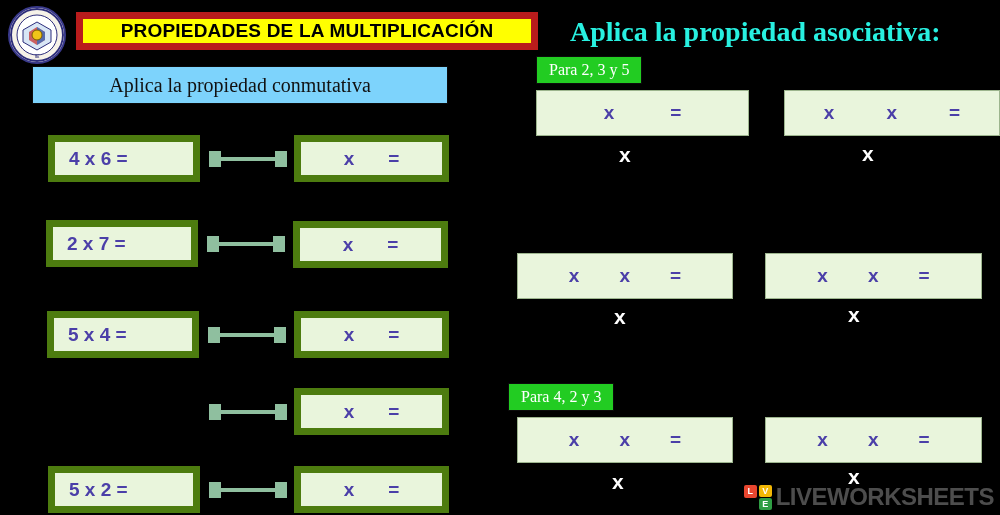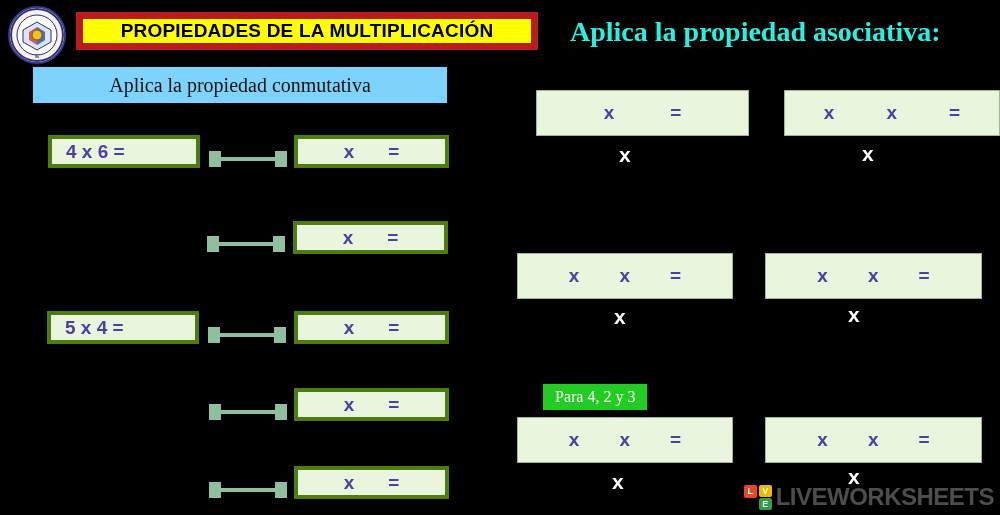--- a/index.html
+++ b/index.html
@@ -62,22 +62,22 @@
     background: #7dd3fc;
     border: 1px solid #0a0a0a;
     display: flex; align-items: center; justify-content: center;
     font-size: 20px;
     color: #111;
     font-family: "Liberation Serif", serif;
     font-weight: normal;
   }
   .box {
     background: #e9f5dc;
-    border: 4px solid #4d7c0f;
-    height: 33px;
+    border: 7px solid #4d7c0f;
+    height: 47px;
     display: flex;
     align-items: center;
     color: #4b3fa8;
     font-weight: bold;
     font-size: 19px;
   }
   .box-left {
     width: 152px;
     padding-left: 14px;
   }
@@ -179,20 +179,23 @@
           </marker>
         </defs>
       <line x1="8" y1="8" x2="70" y2="8" stroke="#8fbf9f" stroke-width="4" marker-start="url(#ahL1)" marker-end="url(#ahR1)"></line>
     </svg>
   </div>
   <div class="box box-right" style="position:absolute;left:294px;top:135px;width:155px;">
     <span>x</span>
     <span>=</span>
   </div>
 
+  <div class="box box-left" style="position:absolute;left:46px;top:220px;width:152px;">
+    <span>2 x 7 =</span>
+  </div>
   <div class="arrow" style="left:206px;top:234px;">
     <svg width="78" height="16" viewBox="0 0 78 16">
       <defs>
           <marker id="ahL2" markerWidth="7" markerHeight="7" refX="6" refY="3.5" orient="auto">
             <path d="M7,0 L0,3.5 L7,7 z" fill="#8fbf9f"></path>
           </marker>
       <marker id="ahR2" markerWidth="7" markerHeight="7" refX="1" refY="3.5" orient="auto">
             <path d="M0,0 L7,3.5 L0,7 z" fill="#8fbf9f"></path>
           </marker>
         </defs>
@@ -236,38 +239,42 @@
           </marker>
         </defs>
       <line x1="8" y1="8" x2="70" y2="8" stroke="#8fbf9f" stroke-width="4" marker-start="url(#ahL4)" marker-end="url(#ahR4)"></line>
     </svg>
   </div>
   <div class="box box-right" style="position:absolute;left:294px;top:388px;width:155px;">
     <span>x</span>
     <span>=</span>
   </div>
 
+  <div class="box box-left" style="position:absolute;left:48px;top:466px;width:152px;">
+    <span>5 x 2 =</span>
+  </div>
   <div class="arrow" style="left:208px;top:480px;">
     <svg width="78" height="16" viewBox="0 0 78 16">
       <defs>
           <marker id="ahL5" markerWidth="7" markerHeight="7" refX="6" refY="3.5" orient="auto">
             <path d="M7,0 L0,3.5 L7,7 z" fill="#8fbf9f"></path>
           </marker>
       <marker id="ahR5" markerWidth="7" markerHeight="7" refX="1" refY="3.5" orient="auto">
             <path d="M0,0 L7,3.5 L0,7 z" fill="#8fbf9f"></path>
           </marker>
         </defs>
       <line x1="8" y1="8" x2="70" y2="8" stroke="#8fbf9f" stroke-width="4" marker-start="url(#ahL5)" marker-end="url(#ahR5)"></line>
     </svg>
   </div>
   <div class="box box-right" style="position:absolute;left:294px;top:466px;width:155px;">
     <span>x</span>
     <span>=</span>
   </div>
 
+  <div class="tag-green" style="left:536px;top:56px;">Para 2, 3 y 5</div>
   <div class="assoc-box" style="left:536px;top:90px;width:213px;gap:56px;">
     <span>x</span>
     <span>=</span>
   </div>
   <div class="x-white" style="left:619px;top:143px;">x</div>
 
   <div class="assoc-box" style="left:784px;top:90px;width:216px;gap:52px;">
     <span>x</span>
     <span>x</span>
     <span>=</span>
@@ -281,21 +288,21 @@
   </div>
   <div class="x-white" style="left:614px;top:305px;">x</div>
 
   <div class="assoc-box" style="left:765px;top:253px;width:217px;gap:40px;">
     <span>x</span>
     <span>x</span>
     <span>=</span>
   </div>
   <div class="x-white" style="left:848px;top:303px;">x</div>
 
-  <div class="tag-green" style="left:542px;top:383px;">Para 4, 2 y 3</div>
+  <div class="tag-green" style="left:508px;top:383px;">Para 4, 2 y 3</div>
   <div class="assoc-box" style="left:517px;top:417px;width:216px;gap:40px;">
     <span>x</span>
     <span>x</span>
     <span>=</span>
   </div>
   <div class="x-white" style="left:612px;top:470px;">x</div>
 
   <div class="assoc-box" style="left:765px;top:417px;width:217px;gap:40px;">
     <span>x</span>
     <span>x</span>

